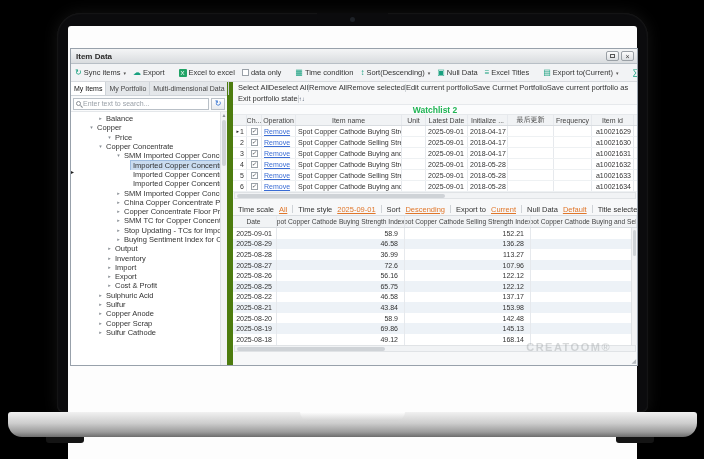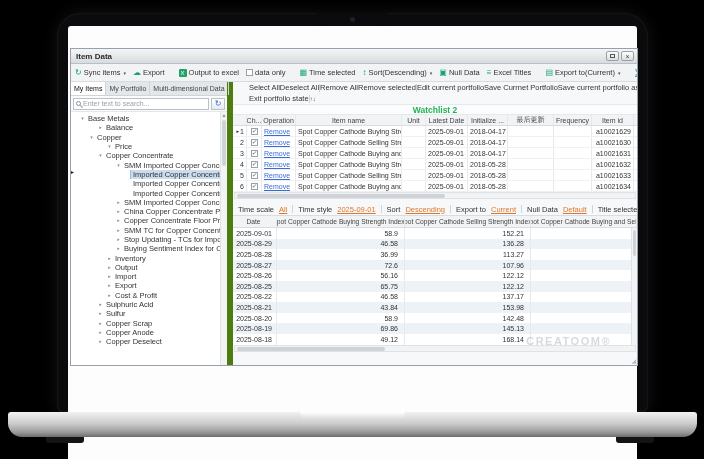--- a/index.html
+++ b/index.html
@@ -66,21 +66,21 @@
   .tl{padding:0 2px}
   .d0{padding-left:8px}.d1{padding-left:17px}.d2{padding-left:26px}.d3{padding-left:35px}.d4{padding-left:44px}.d5{padding-left:53px}
   .trow.sel .tl{background:#cadcf0;outline:1px solid #9fbde0}
   .sel-marker{position:absolute;left:0;top:57px;font-size:6px;color:#222;line-height:1}
   .tscroll{position:absolute;right:0;top:0;width:7px;height:100%;background:#f2f3f5;border-left:1px solid #e0e3e6;
        font-size:5px;color:#8a9096;text-align:center;line-height:6px}
   .tthumb{position:absolute;left:1px;top:8px;width:4px;height:46px;background:#cfd3d7;border-radius:2px}
 
   
   .right{flex:1;display:flex;flex-direction:column;background:#f7f8f9;position:relative;overflow:hidden}
-  .pbar1,.pbar2{height:11px;display:flex;align-items:center;padding:0 16px;font-size:7.5px;color:#333;white-space:nowrap;overflow:hidden}
+  .pbar1,.pbar2{height:11px;display:flex;align-items:center;padding:0 5px;font-size:7.5px;color:#333;white-space:nowrap;overflow:hidden}
   .vsep{width:1px;height:8px;background:#cfd3d7;flex:none}
   .sico{font-size:6px;color:#44506a;line-height:1}
 
   .wl-title{height:11px;display:flex;align-items:center;justify-content:center;font-size:8.5px;font-weight:bold;
        color:#1fb453;background:#fbfcfd;border-top:1px solid #e6e9ec;border-bottom:1px solid #e6e9ec}
 
   .wl-h,.wl-r{display:flex;height:11px;font-size:7px}
   .wl-h{background:#f1f3f5;border-bottom:1px solid #d9dde1;color:#444}
   .wl-h .c{justify-content:center}
   .c{display:flex;align-items:center;border-right:1px solid #e6e9ed;padding:0 2px;overflow:hidden;white-space:nowrap}
@@ -107,21 +107,21 @@
   .dt-r{display:flex;height:10.6px;font-size:7px;color:#333;background:#fff}
   .dt-rows .dt-r:nth-child(even){background:#edf2f7}
   .dc-date{width:44px;justify-content:flex-end;padding-right:4px}
   .dc-1{width:128px;justify-content:flex-end;padding-right:6px}
   .dc-2{width:126px;justify-content:flex-end;padding-right:6px}
   .dc-3{flex:1}
 
   .dt-vs{position:absolute;right:0;top:146px;width:6px;height:117px;background:#f2f3f5;border-left:1px solid #e0e3e6}
   .vthumb{position:absolute;left:1px;top:2px;width:3px;height:26px;background:#cfd3d7;border-radius:2px}
 
-  .watermark{position:absolute;right:26px;bottom:18px;font-size:11px;font-weight:bold;letter-spacing:1.5px;
+  .watermark{position:absolute;right:26px;bottom:12px;font-size:11px;font-weight:bold;letter-spacing:1.5px;
        color:rgba(140,145,150,.35)}
   .grip{position:absolute;right:1px;bottom:1px;font-size:6px;color:#b5bac0;line-height:1}
 </style>
 </head>
 <body>
 
 <div>
   <div class="screen">
     <div class="screen-inner">
 
@@ -143,30 +143,30 @@
               <span>Sync items</span>
               <span class="caret">▾</span>
             </span>
           <span class="tb">
               <span class="tbi">☁</span>
               <span>Export</span>
             </span>
           <span class="vdiv"></span>
           <span class="tb">
               <span class="tbi green-box">X</span>
-              <span>Output to excel</span>
+              <span>Excel to excel</span>
             </span>
           <span class="tb">
               <span class="cb"></span>
               <span>data only</span>
             </span>
           <span class="vdiv"></span>
           <span class="tb">
               <span class="tbi">▦</span>
-              <span>Time selected</span>
+              <span>Time condition</span>
             </span>
           <span class="tb">
               <span class="tbi">↕</span>
               <span>Sort(Descending)</span>
               <span class="caret">▾</span>
             </span>
           <span class="tb">
               <span class="tbi">▣</span>
               <span>Null Data</span>
             </span>
@@ -199,24 +199,20 @@
                 <span class="mag"></span>
                 <input class="sinput" placeholder="Enter text to search..." style="">
               </span>
               <span class="sbtn">
                   <span>↻</span>
                 </span>
             </div>
 
             <div class="tree">
               <span class="sel-marker">▸</span>
-              <div class="trow d0">
-                  <span class="tg">▾</span>
-                  <span class="tl">Base Metals</span>
-                </div>
               <div class="trow d2">
                   <span class="tg">▸</span>
                   <span class="tl">Balance</span>
                 </div>
               <div class="trow d1">
                   <span class="tg">▾</span>
                   <span class="tl">Copper</span>
                 </div>
               <div class="trow d3">
                   <span class="tg">▾</span>
@@ -261,57 +257,57 @@
               <div class="trow d4">
                   <span class="tg">▸</span>
                   <span class="tl">Stop Updating - TCs for Impor...</span>
                 </div>
               <div class="trow d4">
                   <span class="tg">▸</span>
                   <span class="tl">Buying Sentiment Index for Co...</span>
                 </div>
               <div class="trow d3">
                   <span class="tg">▸</span>
+                  <span class="tl">Output</span>
+                </div>
+              <div class="trow d3">
+                  <span class="tg">▸</span>
                   <span class="tl">Inventory</span>
                 </div>
               <div class="trow d3">
                   <span class="tg">▸</span>
-                  <span class="tl">Output</span>
+                  <span class="tl">Import</span>
                 </div>
               <div class="trow d3">
                   <span class="tg">▸</span>
-                  <span class="tl">Import</span>
+                  <span class="tl">Export</span>
                 </div>
               <div class="trow d3">
                   <span class="tg">▸</span>
-                  <span class="tl">Export</span>
-                </div>
-              <div class="trow d3">
-                  <span class="tg">▸</span>
                   <span class="tl">Cost &amp; Profit</span>
                 </div>
               <div class="trow d2">
                   <span class="tg">▸</span>
                   <span class="tl">Sulphuric Acid</span>
                 </div>
               <div class="trow d2">
                   <span class="tg">▸</span>
                   <span class="tl">Sulfur</span>
                 </div>
               <div class="trow d2">
                   <span class="tg">▸</span>
+                  <span class="tl">Copper Anode</span>
+                </div>
+              <div class="trow d2">
+                  <span class="tg">▸</span>
                   <span class="tl">Copper Scrap</span>
                 </div>
               <div class="trow d2">
                   <span class="tg">▸</span>
-                  <span class="tl">Copper Anode</span>
-                </div>
-              <div class="trow d2">
-                  <span class="tg">▸</span>
-                  <span class="tl">Copper Deselect</span>
+                  <span class="tl">Sulfur Cathode</span>
                 </div>
               <div class="tscroll"><span>▲</span><span class="tthumb"></span></div>
             </div>
           </div>
 
           <div class="right">
             <div class="pbar1">
               <span>Select All</span>
               <span>Deselect All</span>
               <span class="vsep"></span>

